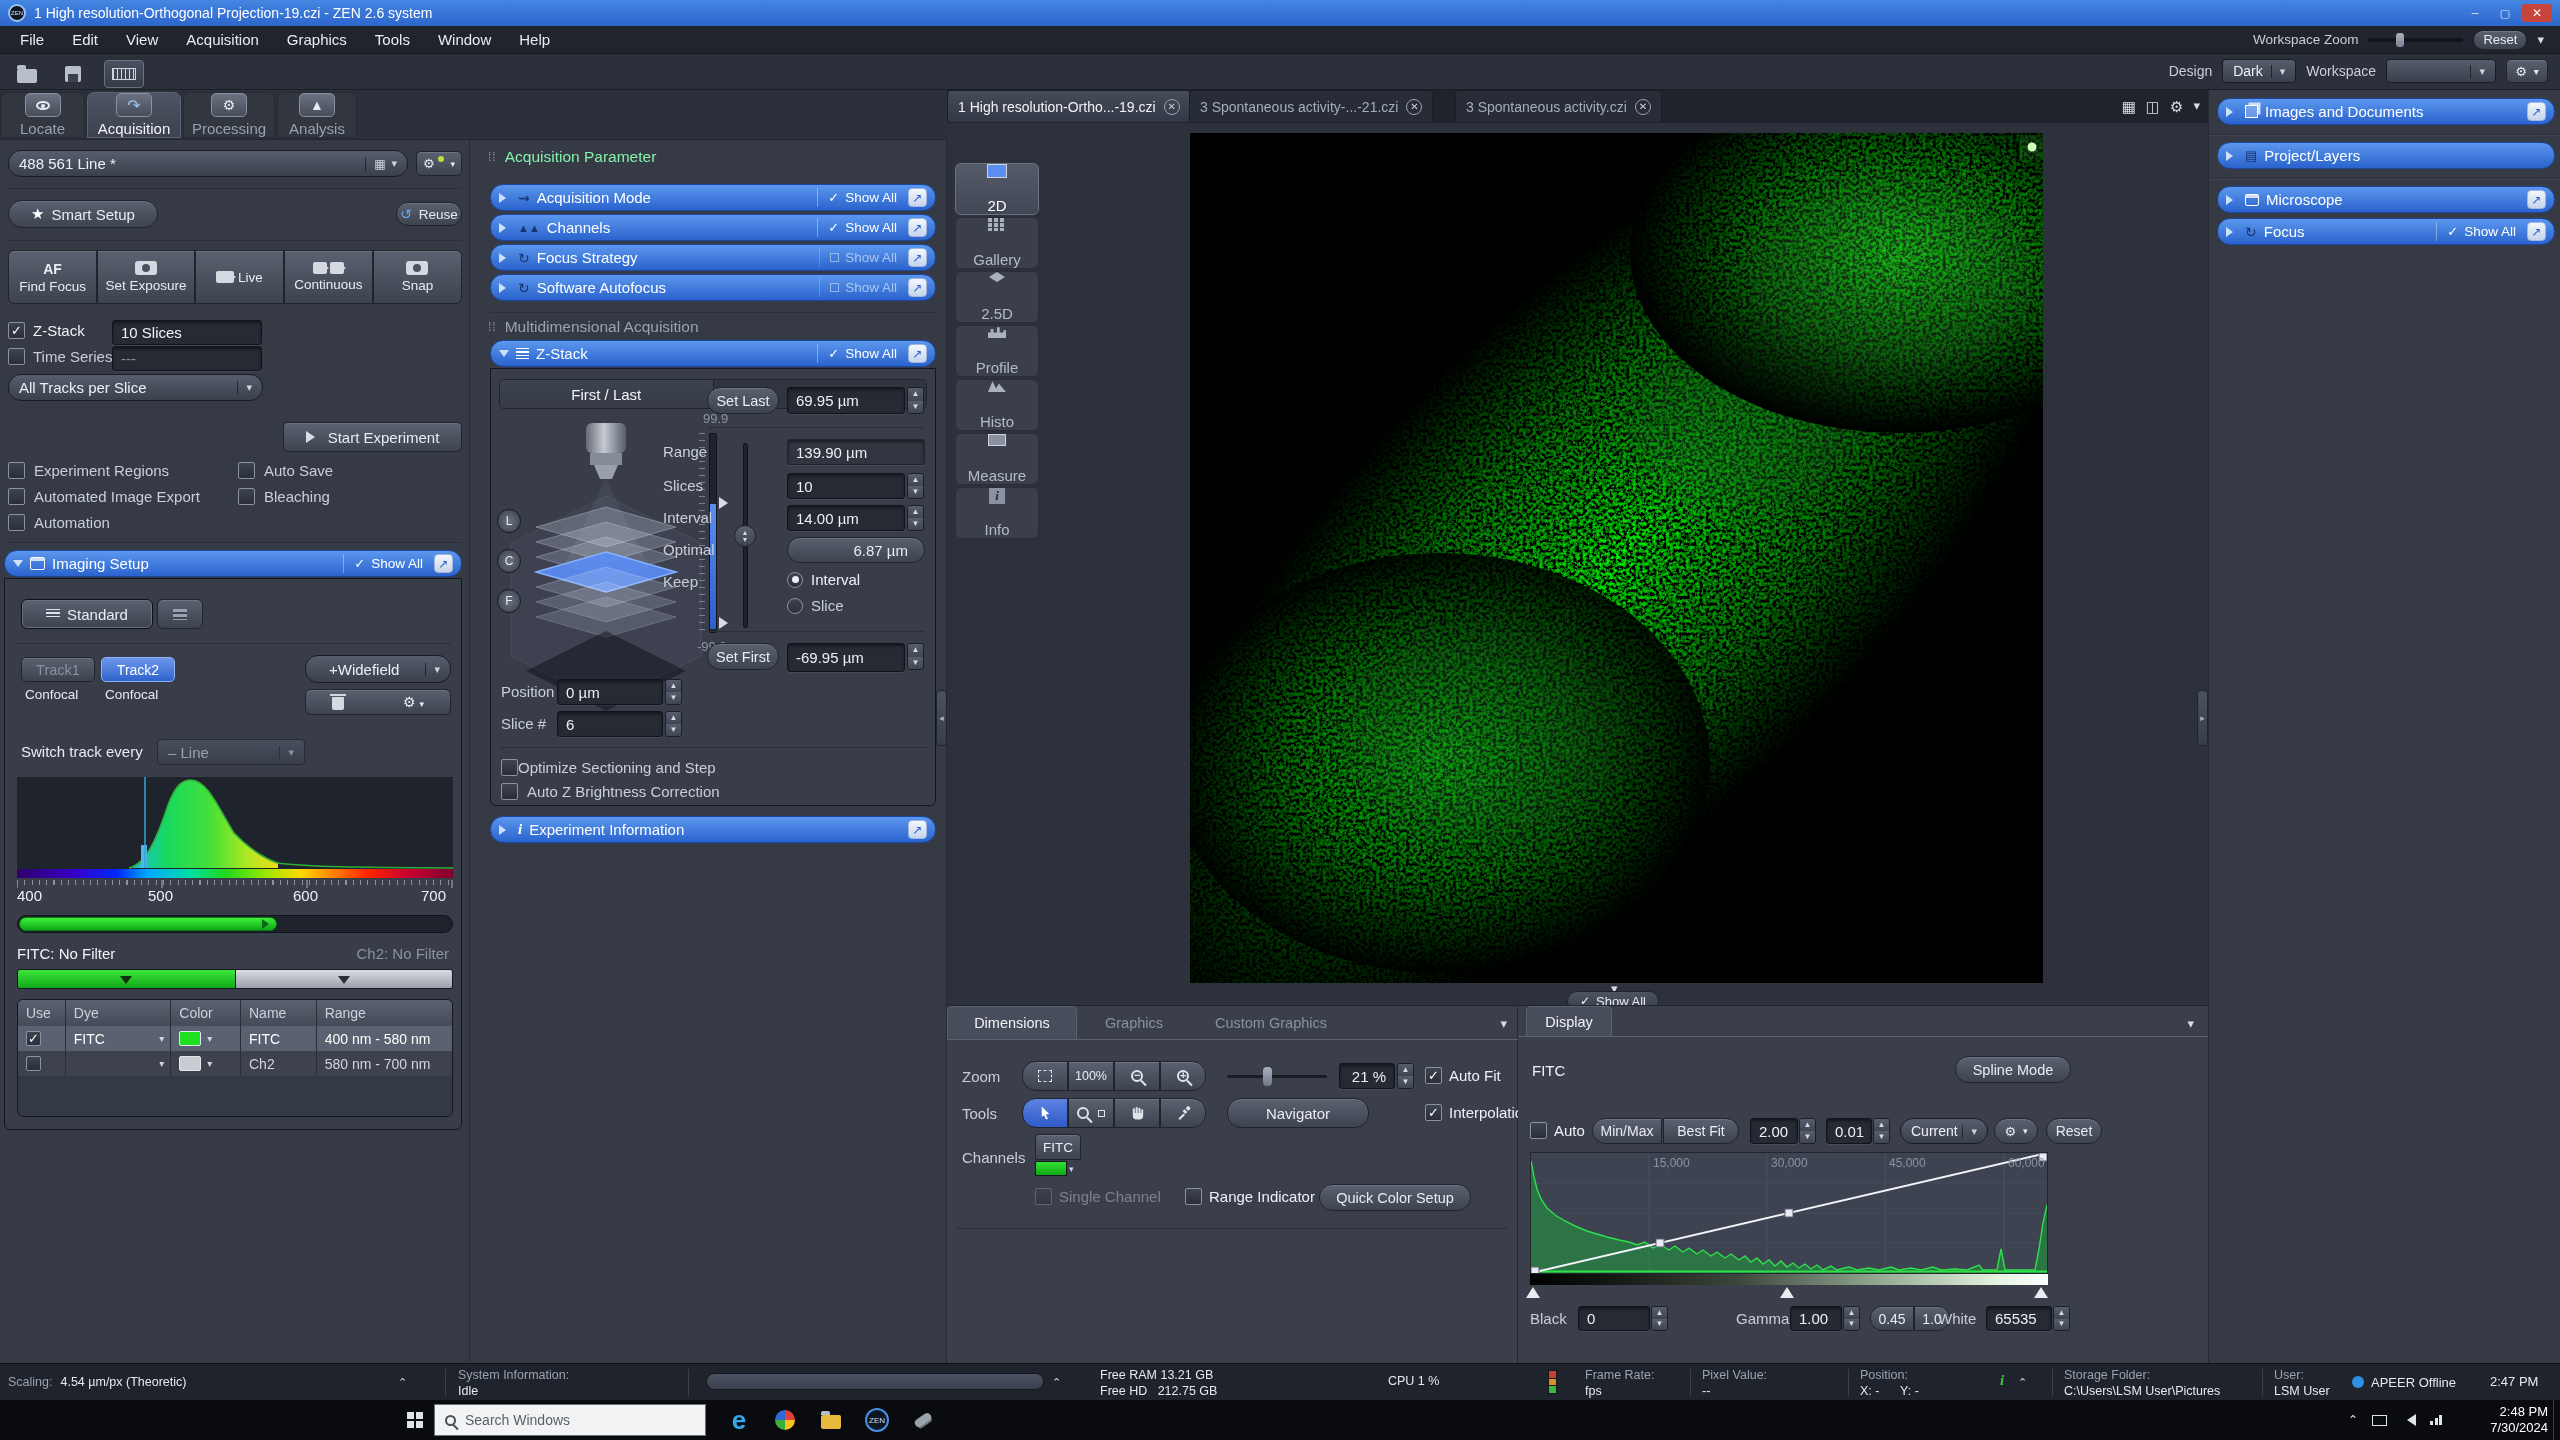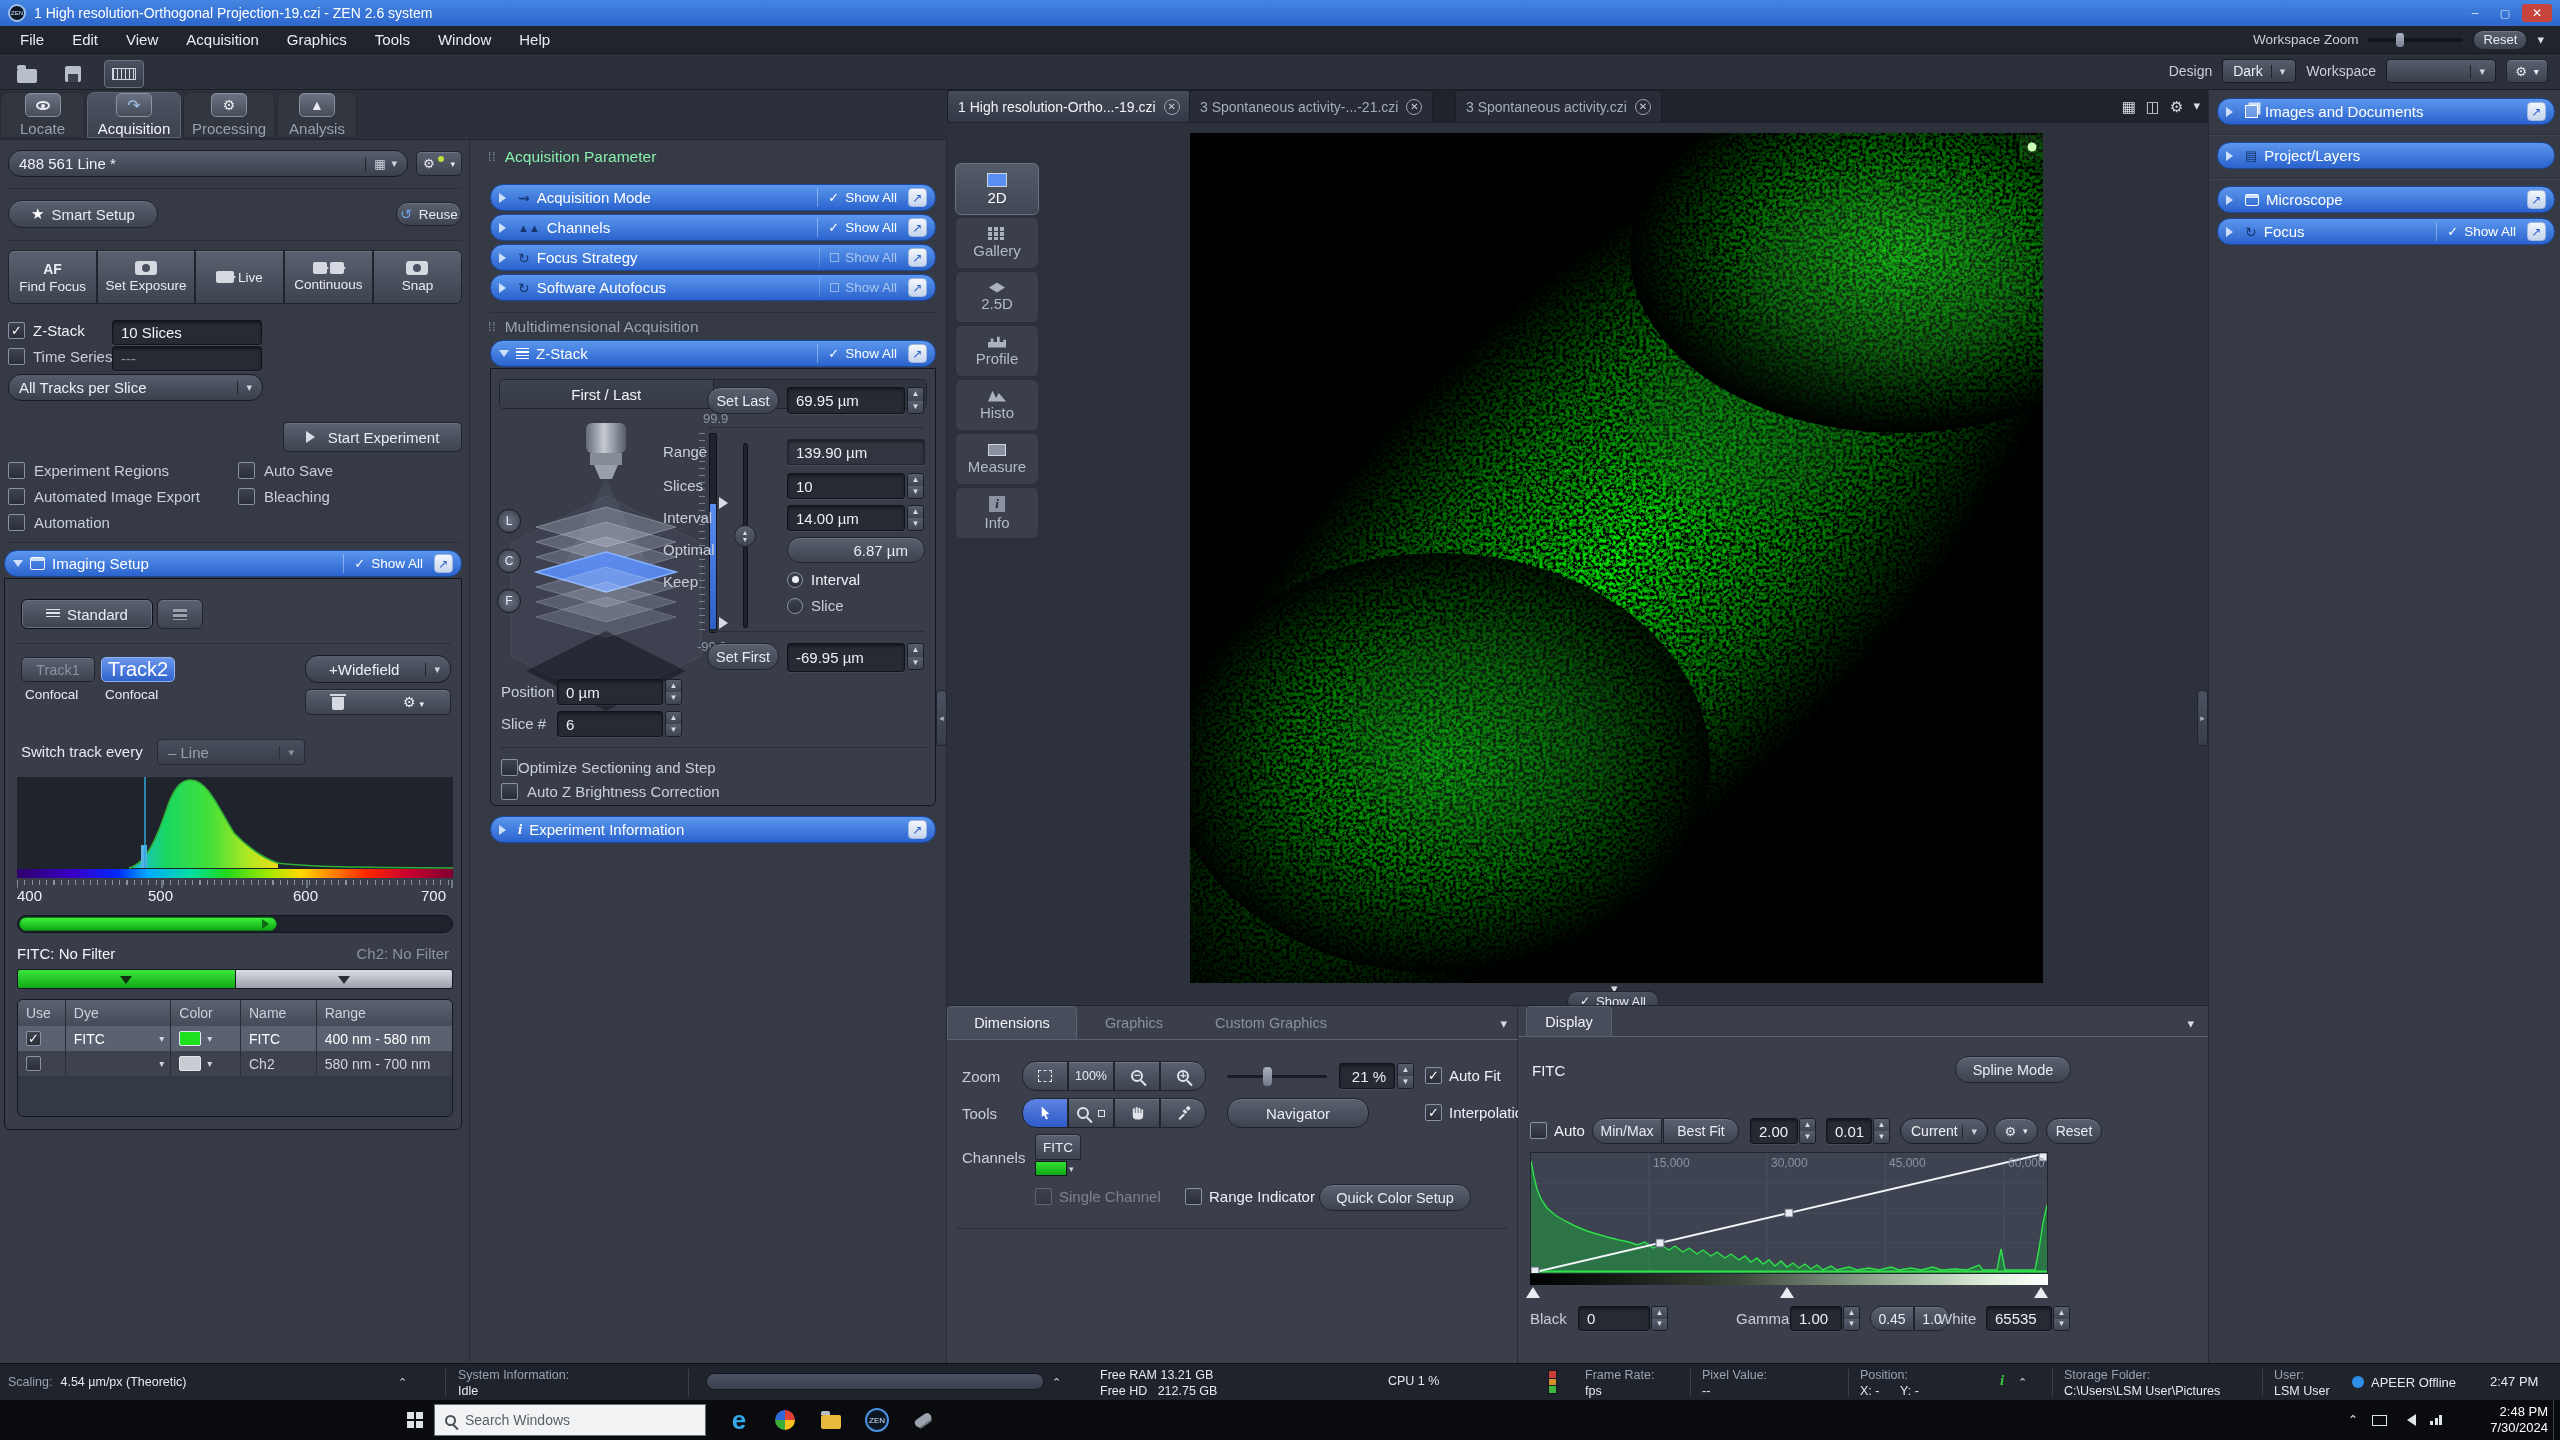--- a/index.html
+++ b/index.html
@@ -61,21 +61,21 @@
   .tabico{width:36px;height:24px;border:1px solid #8a92a2;border-radius:5px;background:linear-gradient(#6a7180,#474d59);
     display:flex;align-items:center;justify-content:center;font-size:14px;color:#e8ecf2}
   
   .dtab{position:absolute;top:0;height:32px;display:flex;align-items:center;gap:8px;padding:0 10px;font-size:14px;
     background:#272c36;color:#a7aebb;border:1px solid #1a1e26;border-bottom:none;border-radius:4px 4px 0 0}
   .dtab.on{background:linear-gradient(#454b57,#323845);color:#f2f4f8}
   .closec{width:16px;height:16px;border-radius:50%;border:1px solid #9aa2b0;color:#cfd4dd;font-size:10px;
     display:flex;align-items:center;justify-content:center;flex:none}
   
   .vtab{position:absolute;left:8px;width:84px;height:52px;border-radius:6px;background:#3a3f4b;border:1px solid #2a2e38;
-    color:#b4bbc8;display:flex;flex-direction:column;align-items:center;justify-content:center;gap:2px;font-size:15px}
+    color:#b4bbc8;display:flex;flex-direction:column;align-items:center;justify-content:space-between;gap:2px;font-size:15px}
   .vtab.on{background:linear-gradient(#545b69,#414754);color:#fff;border-color:#6a7180}
   .vico{font-size:13px;color:#c9cfdb}
   
   .ct{position:absolute;border:1px solid #14181f;border-radius:6px;overflow:hidden;background:#343946}
   .ct .hr{display:flex;background:linear-gradient(#5a6170,#454b58);color:#ccd2dd;font-size:14px;height:26px;align-items:center}
   .ct .tr{display:flex;height:25px;align-items:center;font-size:14px}
   .ct .c{padding-left:8px;display:flex;align-items:center;gap:6px;height:100%;border-right:1px solid #2a2e37}
   .sw{width:22px;height:15px;border:1px solid #e2e6ee;border-radius:2px}
   .edge-handle{position:absolute;width:11px;height:56px;background:linear-gradient(#4a5160,#373d49);
     border:1px solid #20242c;border-radius:4px;display:flex;align-items:center;justify-content:center;color:#aeb5c2;font-size:9px}
@@ -268,21 +268,21 @@
     <div class="btn" style="position:absolute;left:16px;top:20px;width:132px;height:30px;border-radius:6px;border:1px solid #0d1015;box-shadow:0 0 0 1px #6a7282 inset">
       <span style="width:14px;height:10px;background:repeating-linear-gradient(#dfe3ea 0 1.5px,transparent 1.5px 3.5px)"></span>
       <span>Standard</span>
     </div>
     <div class="btn" style="position:absolute;left:152px;top:20px;width:46px;height:30px;border-radius:6px">
       <span style="width:14px;height:11px;background:repeating-linear-gradient(#9aa2b0 0 2.5px,#3d434f 2.5px 5px)"></span>
     </div>
     <div style="position:absolute;left:12px;top:64px;width:434px;height:1px;background:#2a2e37"></div>
 
     <div class="btn" style="position:absolute;left:16px;top:78px;width:74px;height:25px;color:#8a92a2;font-size:14.5px">Track1</div>
-    <div style="position:absolute;left:96px;top:78px;width:74px;height:25px;border-radius:5px;display:flex;align-items:center;justify-content:center;font-size:20px;color:#fff;background:linear-gradient(#6c97ec,#2f62cc);border:1px solid #8fb2f2">Track2</div>
+    <div style="position:absolute;left:96px;top:78px;width:74px;height:25px;border-radius:5px;display:flex;align-items:center;justify-content:center;font-size:14px;color:#fff;background:linear-gradient(#6c97ec,#2f62cc);border:1px solid #8fb2f2">Track2</div>
     <div class="lbl" style="position:absolute;left:20px;top:108px;font-size:13.5px;color:#e8ebf1">Confocal</div>
     <div class="lbl" style="position:absolute;left:100px;top:108px;font-size:13.5px;color:#e8ebf1">Confocal</div>
 
     <div class="dd" style="position:absolute;left:300px;top:76px;width:146px;height:28px">
       <span style="margin:0 auto">+Widefield</span>
         <span class="da">▾</span>
     </div>
     <div class="btn" style="position:absolute;left:300px;top:110px;width:146px;height:26px;border-radius:6px;justify-content:space-around">
       <span class="trash"></span>
       <span style="font-size:14px">⚙ <span style="font-size:9px">▾</span></span>

